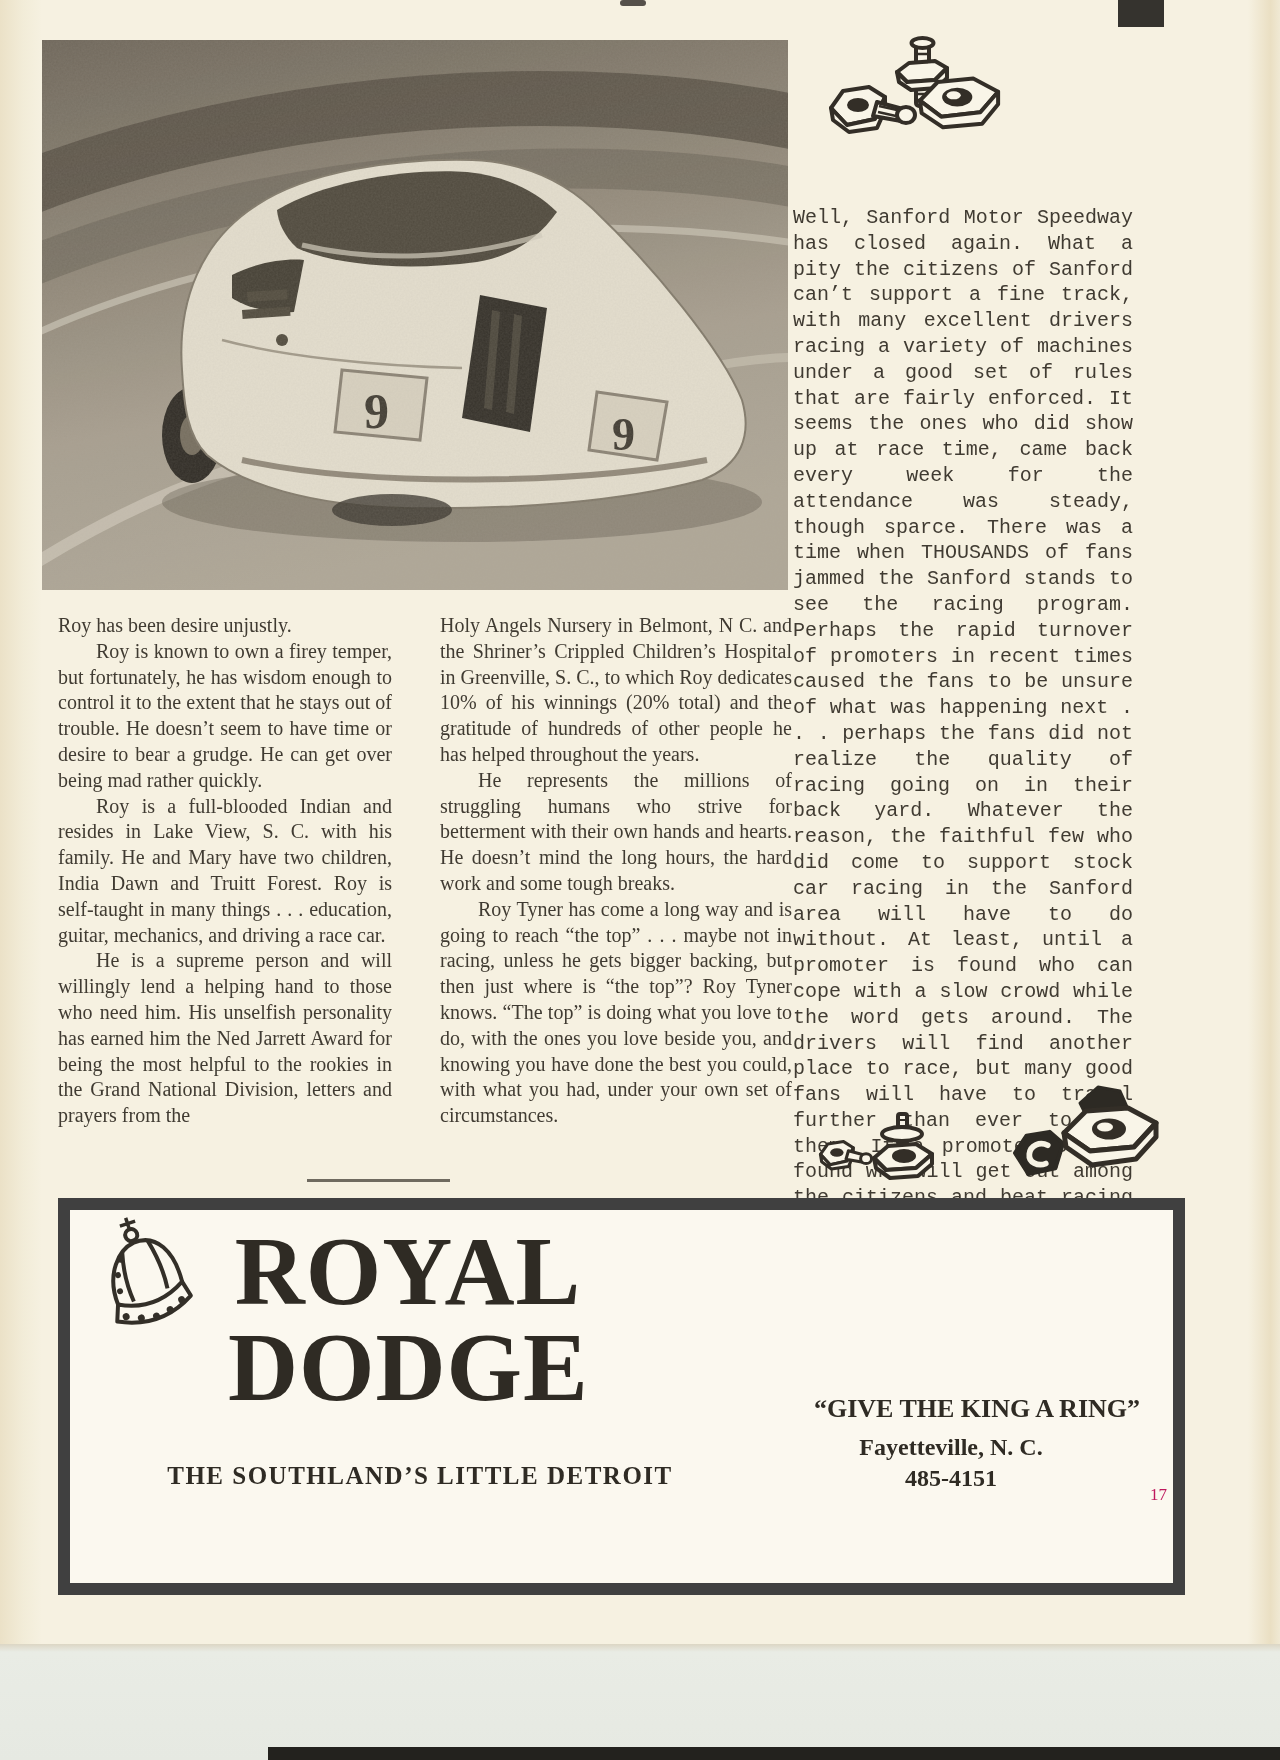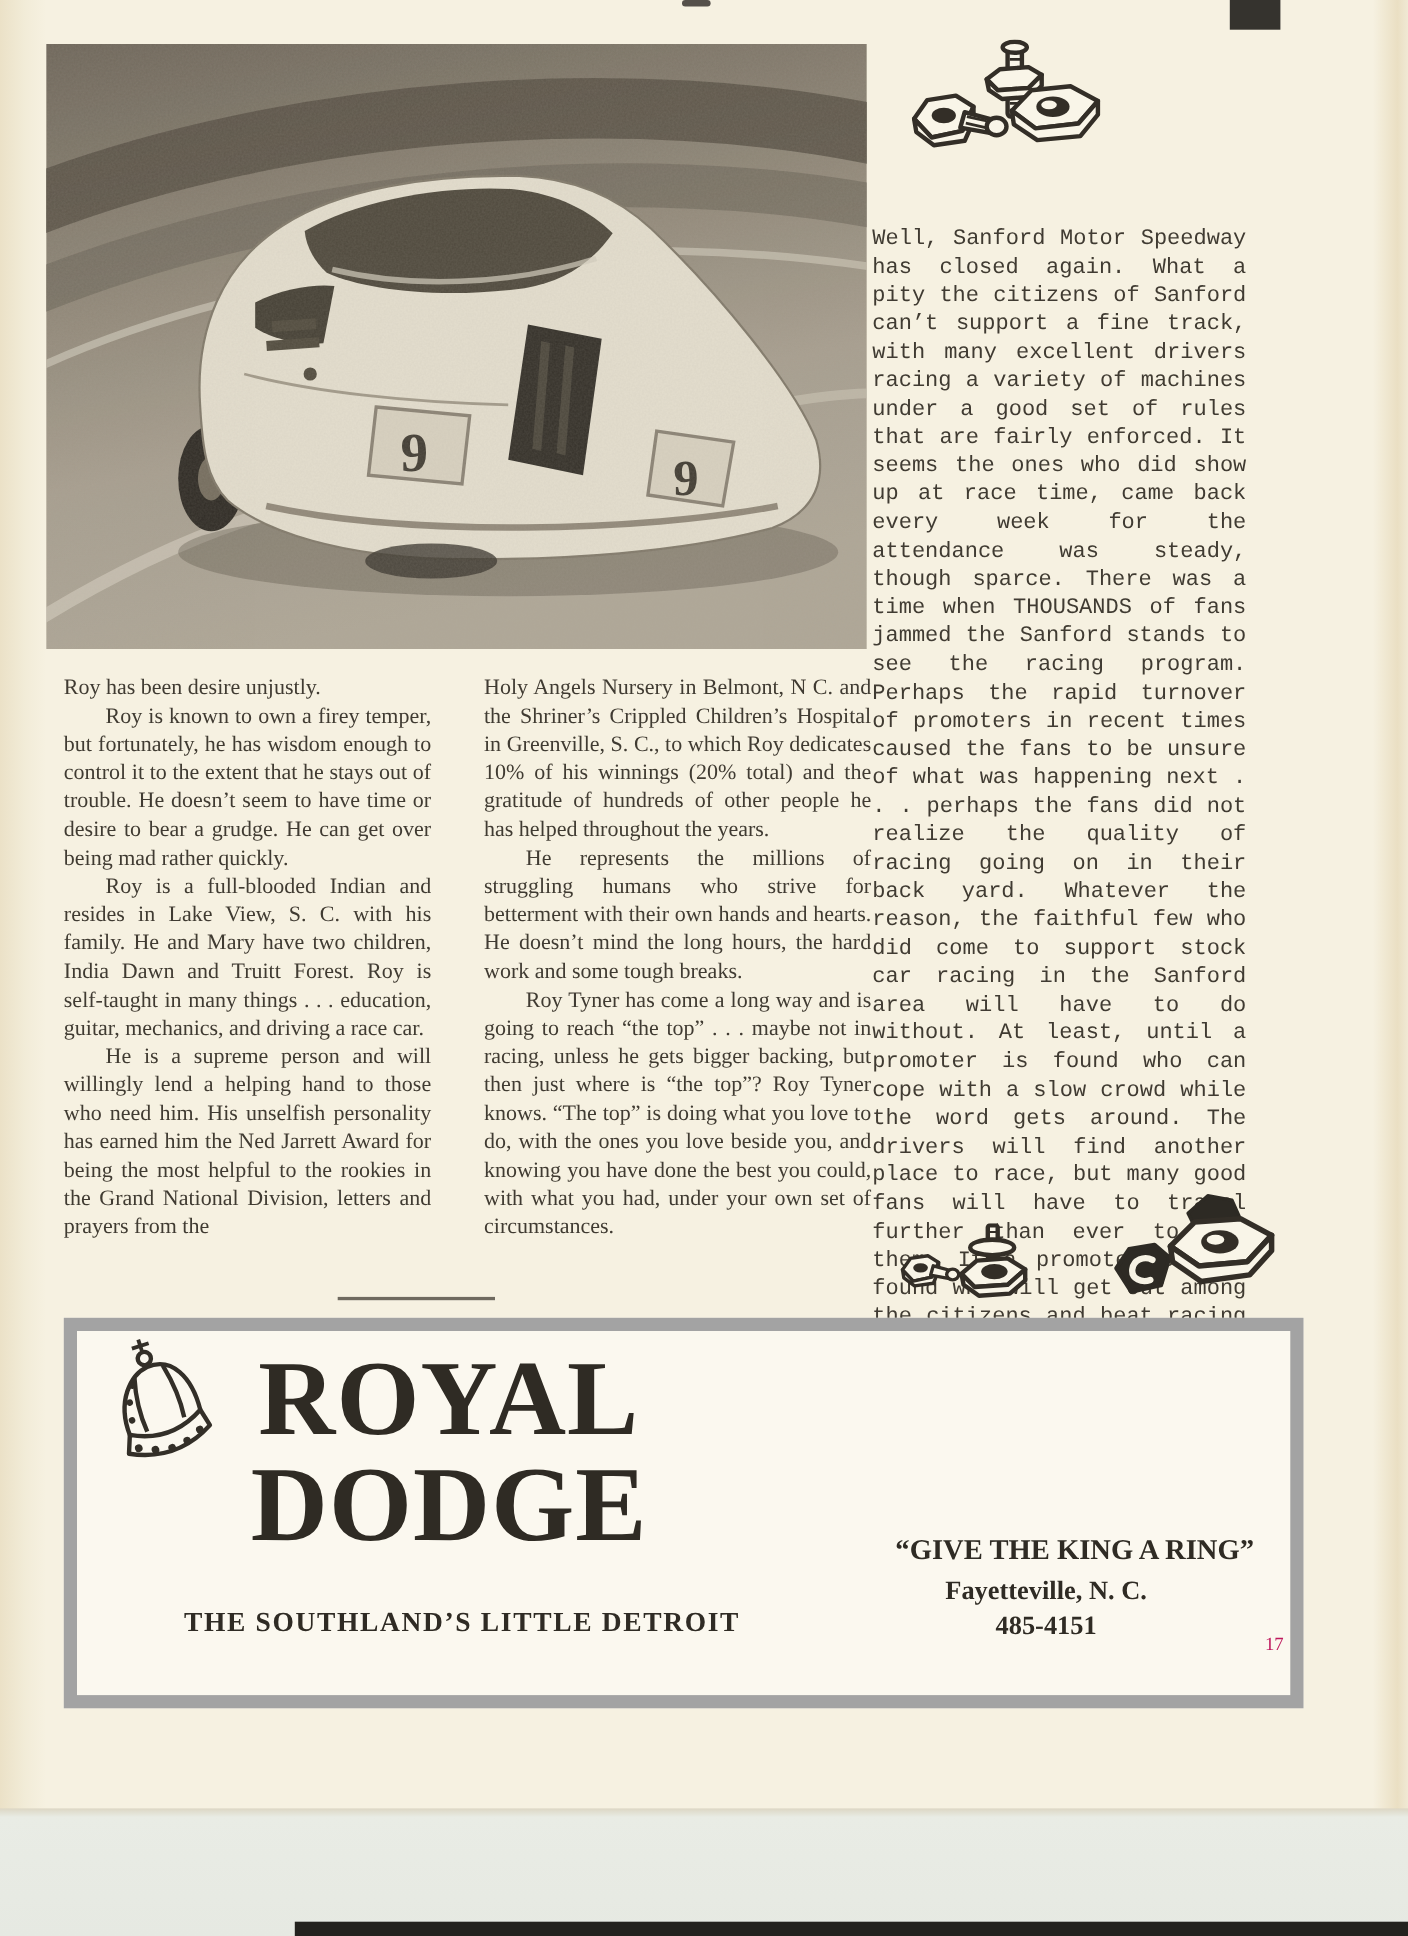--- a/index.html
+++ b/index.html
@@ -21,22 +21,22 @@
   .col{position:absolute;top:613px;font-size:20px;line-height:25.8px;}
   .col p{margin:0;text-align:justify;}
   .col p + p{text-indent:1.9em;}
   .col-left{left:58px;width:334px;}
   .col-mid{left:440px;width:352px;}
   .col-right{left:793px;top:205px;width:340px;font-family:Liberation Mono, monospace;}
   .article-divider{position:absolute;left:307px;top:1179px;width:143px;height:3px;background:#6f6a5f;}
   
   .deco{position:absolute;}
   
-  .ad{position:absolute;left:58px;top:1198px;width:1127px;height:355px;
-      border:12px solid #a3a3a3;background:#fbf8ef;box-sizing:border-box;}
+  .ad{position:absolute;left:58px;top:1198px;width:1127px;height:397px;
+      border:12px solid #404040;background:#fbf8ef;box-sizing:border-box;}
   .ad-crown{position:absolute;left:20px;top:7px;width:112px;height:120px;}
   .ad-name{position:absolute;left:158px;top:14px;width:360px;text-align:center;
            font-weight:bold;font-size:97px;line-height:96px;color:#2f2b24;letter-spacing:1px;}
   .ad-tagline{position:absolute;left:70px;top:252px;width:560px;text-align:center;
               font-weight:bold;font-size:25px;letter-spacing:1.5px;color:#2f2b24;}
   .ad-slogan{position:absolute;left:640px;top:184px;width:430px;text-align:right;
              font-weight:bold;font-size:26px;color:#2f2b24;}
   .ad-address{position:absolute;left:666px;top:222px;width:430px;text-align:center;
               font-weight:bold;font-size:24px;line-height:31px;color:#2f2b24;}
   .page-number{position:absolute;left:1150px;top:1485px;width:50px;font-size:17px;color:#be185d;}

